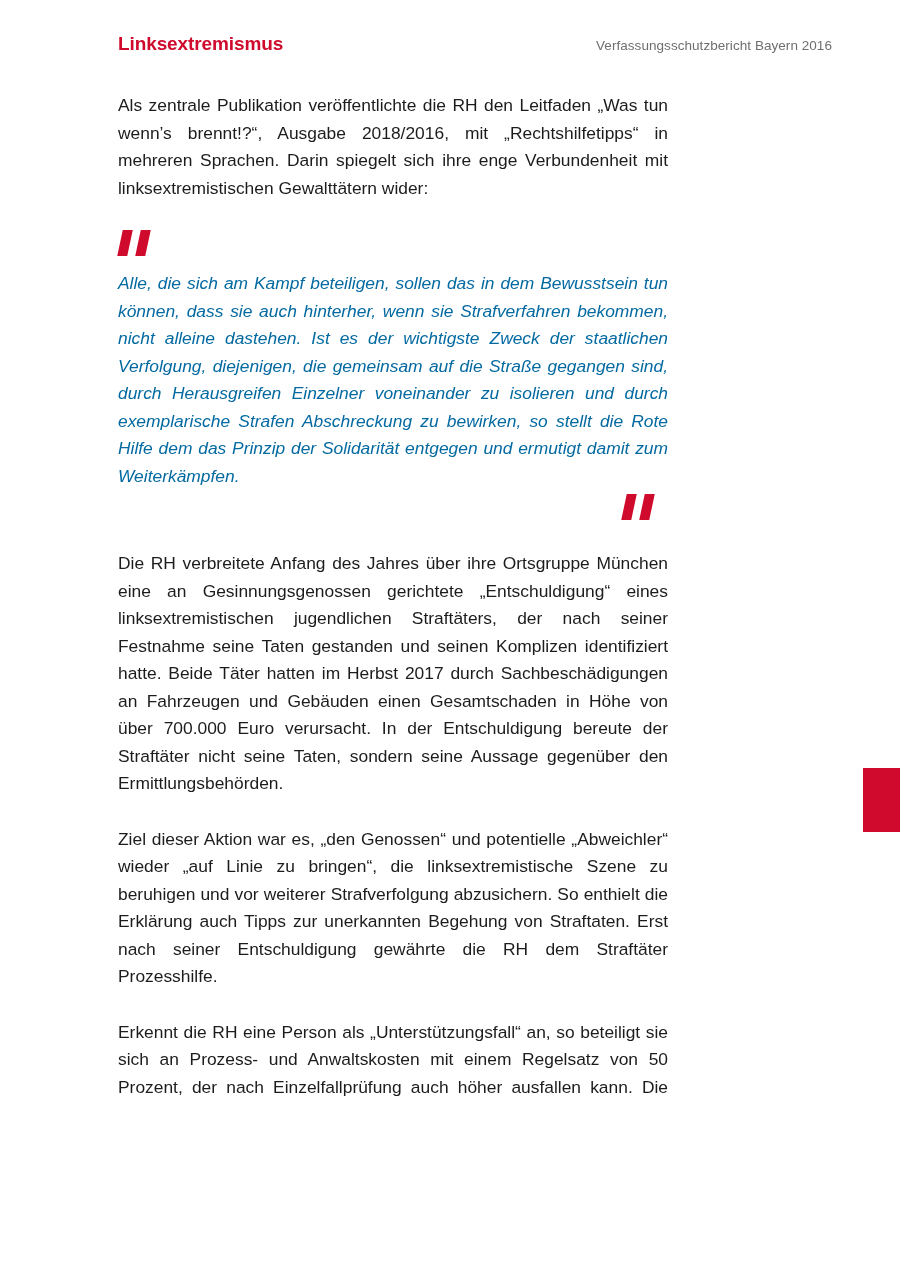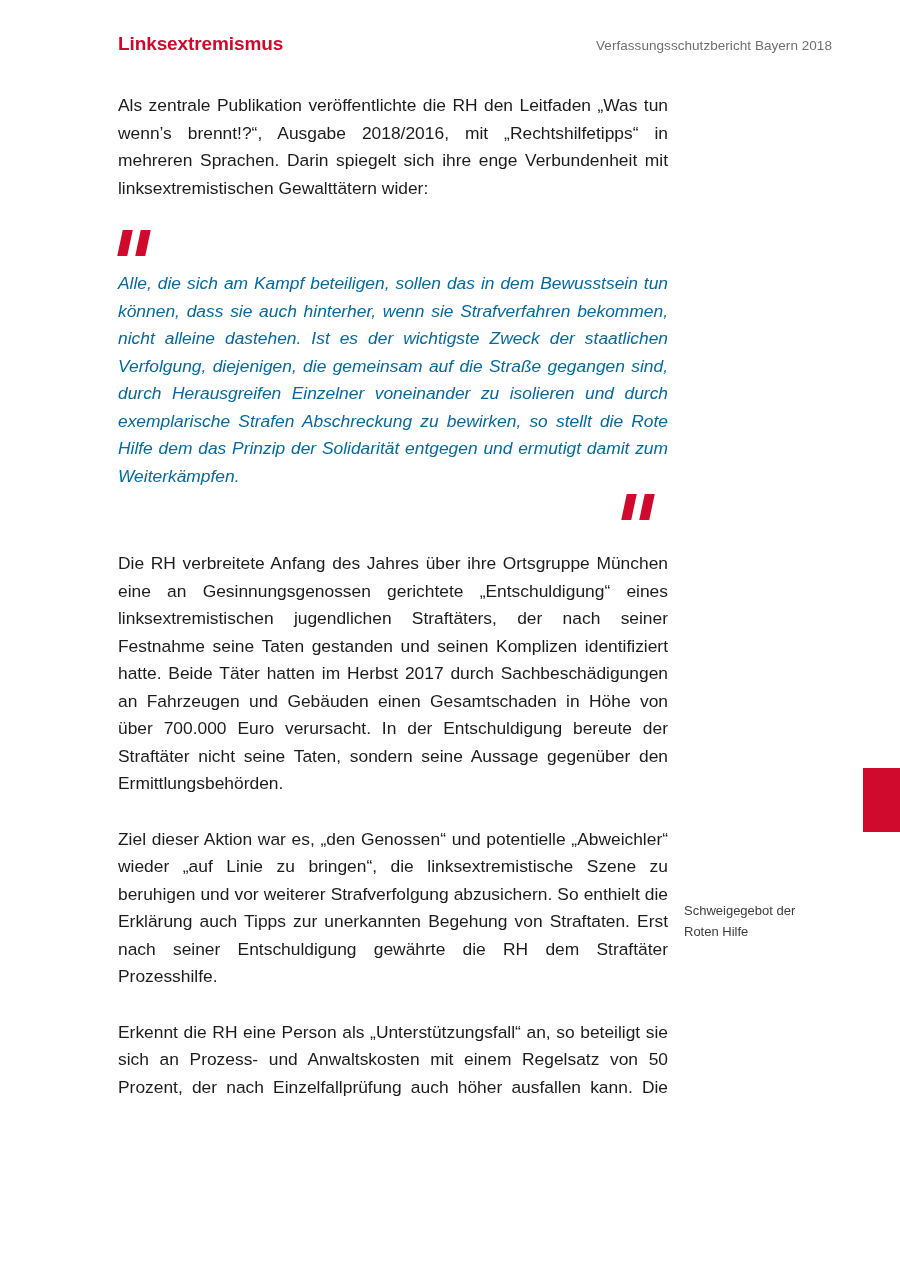--- a/index.html
+++ b/index.html
@@ -135,21 +135,21 @@
     letter-spacing: 0.3px;
   }
 </style>
 </head>
 <body>
 
 <div class="page">
 
   <div class="page-header">
     <div class="header-section" style="color: rgb(207, 10, 44);">Linksextremismus</div>
-    <div class="header-report" style="color: rgb(111, 111, 111);">Verfassungsschutzbericht Bayern 2018</div>
+    <div class="header-report" style="color: rgb(111, 111, 111);">Verfassungsschutzbericht Bayern 2016</div>
   </div>
 
   <div class="content">
 
     <p class="body-par">Als zentrale Publikation veröffentlichte die RH den Leitfaden „Was tun wenn’s brennt!?“, Ausgabe 2018/2016, mit „Rechtshilfetipps“ in mehreren Sprachen. Darin spiegelt sich ihre enge Verbundenheit mit linksextremistischen Gewalttätern wider:</p>
 
     <div class="quote-block">
       <div class="quote-mark quote-open">
         <span class="qm-a" style="background: rgb(207, 10, 44);"></span>
           <span class="qm-b" style="background: rgb(207, 10, 44);"></span>
@@ -164,22 +164,18 @@
     </div>
 
     <p class="body-par">Die RH verbreitete Anfang des Jahres über ihre Ortsgruppe München eine an Gesinnungsgenossen gerichtete „Entschuldigung“ eines linksextremistischen jugendlichen Straftäters, der nach seiner Festnahme seine Taten gestanden und seinen Komplizen identifiziert hatte. Beide Täter hatten im Herbst 2017 durch Sachbeschädigungen an Fahrzeugen und Gebäuden einen Gesamtschaden in Höhe von über 700.000 Euro verursacht. In der Entschuldigung bereute der Straftäter nicht seine Taten, sondern seine Aussage gegenüber den Ermittlungsbehörden.</p>
 
     <p class="body-par">Ziel dieser Aktion war es, „den Genossen“ und potentielle „Abweichler“ wieder „auf Linie zu bringen“, die linksextremistische Szene zu beruhigen und vor weiterer Strafverfolgung abzusichern. So enthielt die Erklärung auch Tipps zur unerkannten Begehung von Straftaten. Erst nach seiner Entschuldigung gewährte die RH dem Straftäter Prozesshilfe.</p>
 
     <p class="body-par">Erkennt die RH eine Person als „Unterstützungsfall“ an, so beteiligt sie sich an Prozess- und Anwaltskosten mit einem Regelsatz von 50 Prozent, der nach Einzelfallprüfung auch höher ausfallen kann. Die Zahlungen und sonstige Unterstützungsmaßnahmen sind in der Regel daran gebunden, dass der Straftäter konsequent die Aussage verweigert. Geständigen Szeneangehörigen droht die RH mit dem Entzug der Unterstützung. Dies belegt, dass das vorrangige Ziel der RH nicht die Hilfe für inhaftierte Szeneangehörige ist, sondern die Abschottung der linksextremistischen Szene vor den Ermittlungen der Sicherheitsbehörden. Die Rote Hilfe finanziert sich überwiegend aus Mitgliedsbeiträgen sowie Spendenaufrufen.</p>
 
   </div>
 
-  <div class="margin-note">
-    <div>Schweigegebot der</div>
-    <div>Roten Hilfe</div>
-  </div>
 
   <div class="edge-tab" style="background: rgb(207, 10, 44);"></div>
 
   <div class="folio">406</div>
 
 </div>
 
 </body></html>

